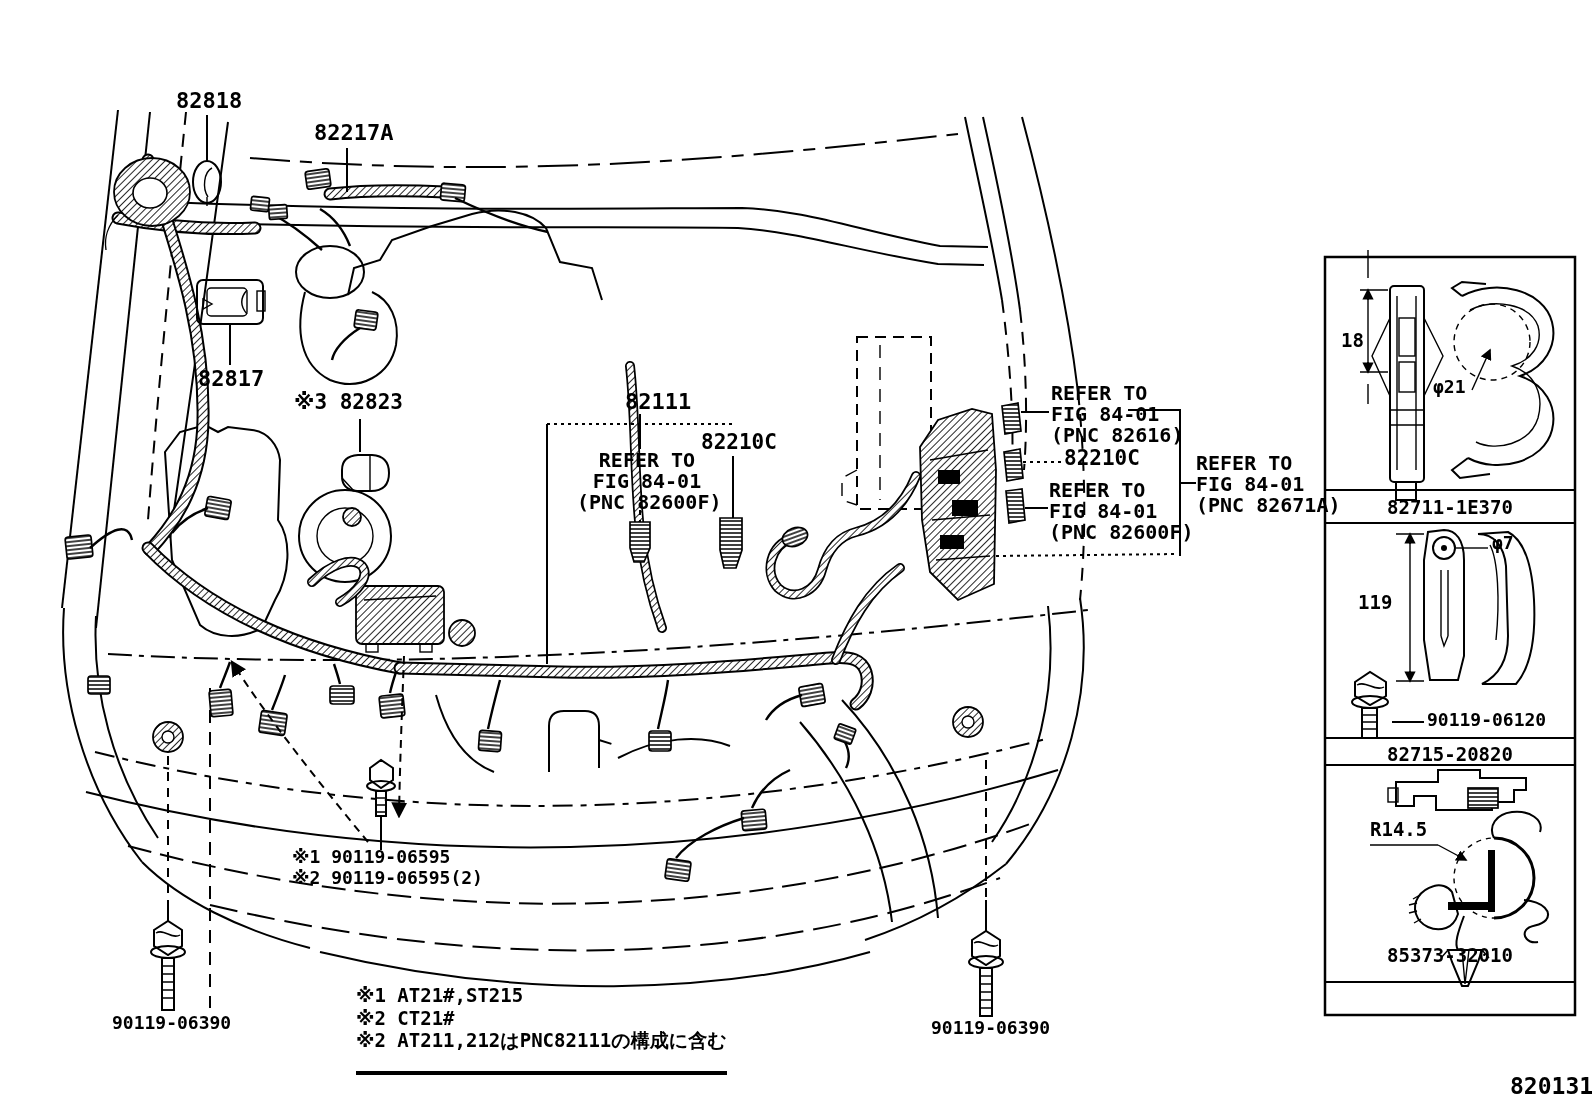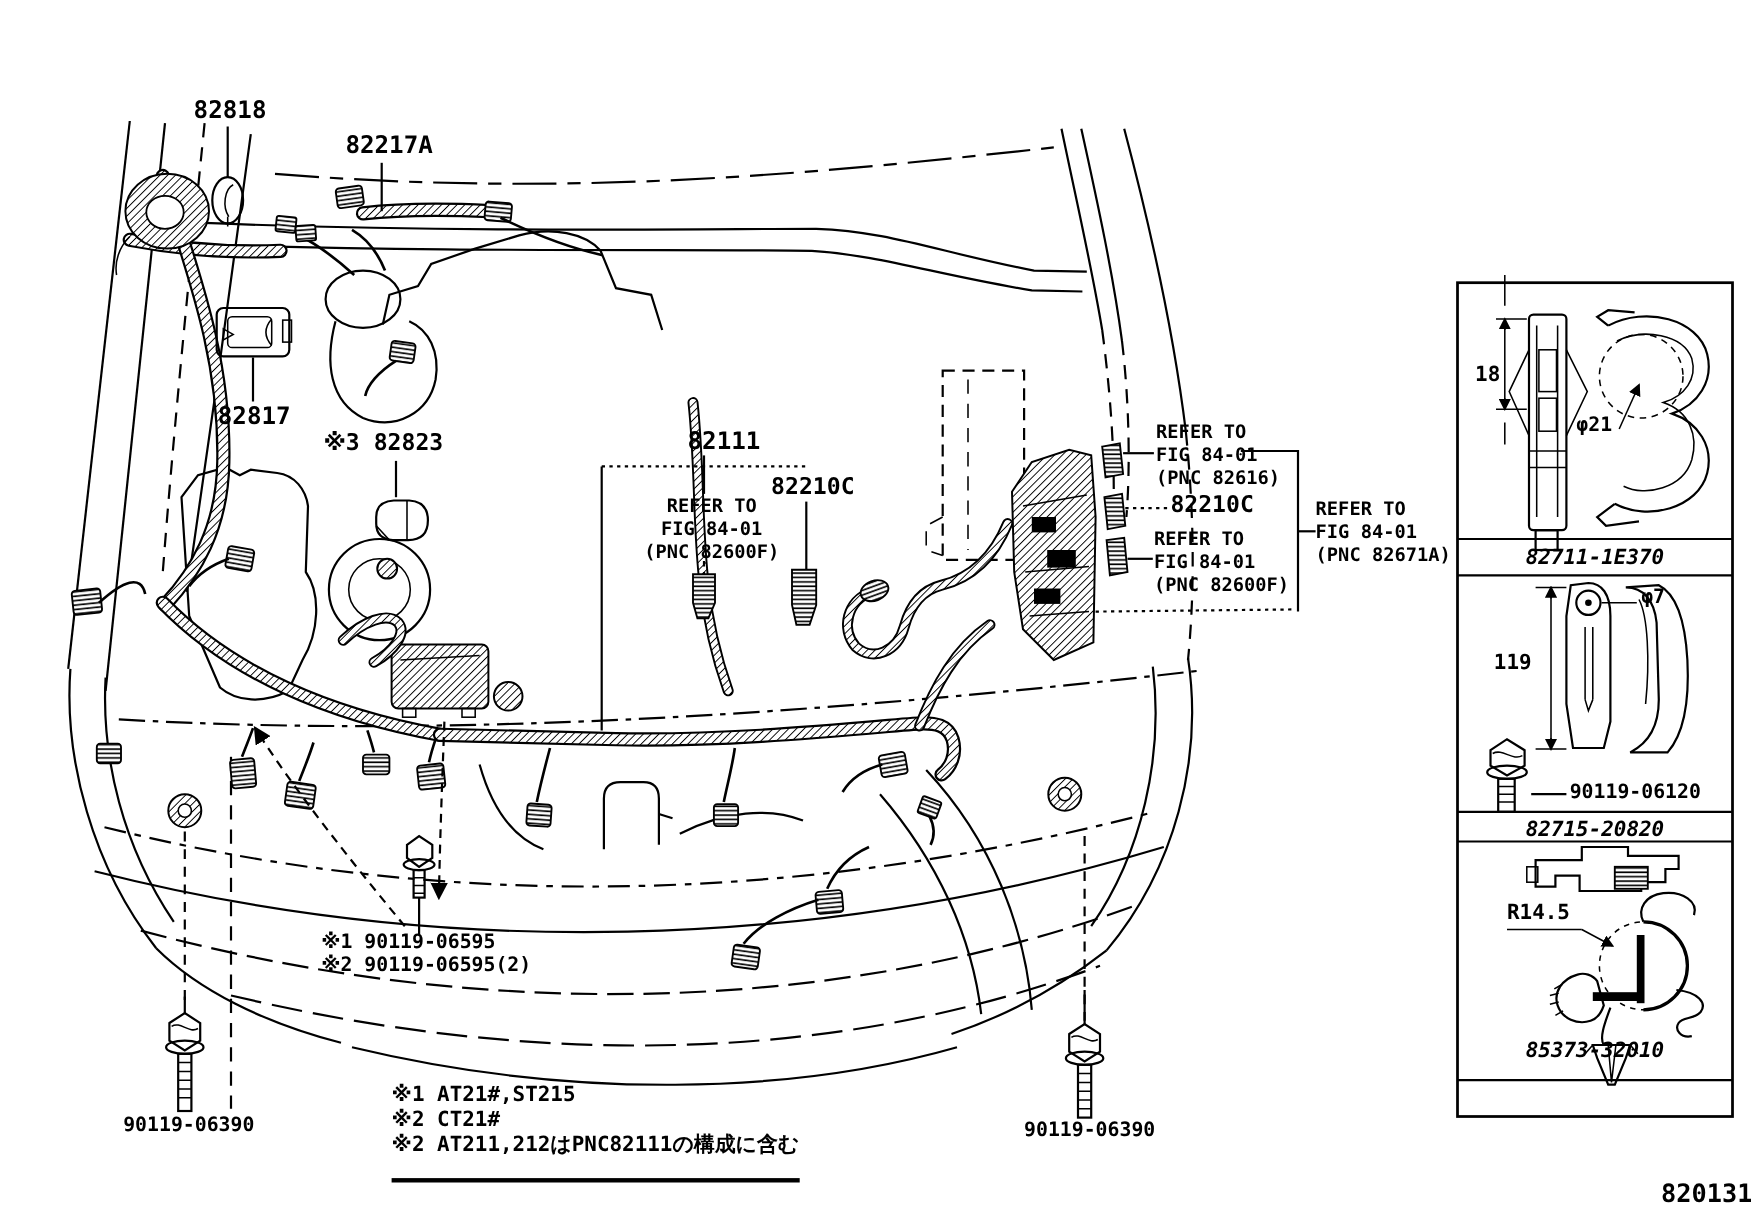--- a/index.html
+++ b/index.html
@@ -5,23 +5,23 @@
   html,body{margin:0;padding:0;background:#ffffff;}
   .stage{position:relative;width:1592px;height:1099px;background:#ffffff;overflow:hidden;
          font-family:"DejaVu Sans Mono","DejaVu Sans","Liberation Mono",monospace;color:#000;}
   .stage svg{position:absolute;left:0;top:0;}
   .lbl{position:absolute;font-weight:bold;white-space:nowrap;line-height:1.05;}
   .sz22{font-size:22px;}
   .sz21{font-size:21px;}
   .sz19{font-size:19px;text-align:right;}
   .sz18{font-size:18px;}
   .sz17{font-size:23px;}
-  .refer{position:absolute;font-weight:bold;font-size:17px;line-height:21px;white-space:nowrap;}
+  .refer{position:absolute;font-weight:bold;font-size:20px;line-height:21px;white-space:nowrap;}
   .refer.ctr{text-align:center;}
-  .strip{position:absolute;left:1325px;width:250px;text-align:center;font-weight:bold;font-size:19px;font-style:italic;}
+  .strip{position:absolute;left:1325px;width:250px;text-align:center;font-weight:bold;font-size:19px;}
   .uline{border-bottom:4px solid #000;padding-bottom:20px;}
   
   .ln{fill:none;stroke:#000;stroke-width:2;}
   .lt{fill:none;stroke:#000;stroke-width:1.4;}
   .dsh{stroke-dasharray:13 9;}
   .dd{stroke-dasharray:24 7 5 7;}
   .dot{stroke-dasharray:3 4;}
   .band-o{fill:none;stroke:#000;stroke-width:13;stroke-linecap:round;}
   .band-i{fill:none;stroke:url(#hd);stroke-width:9;stroke-linecap:round;}
   .bando2{fill:none;stroke:#000;stroke-width:10;stroke-linecap:round;}

